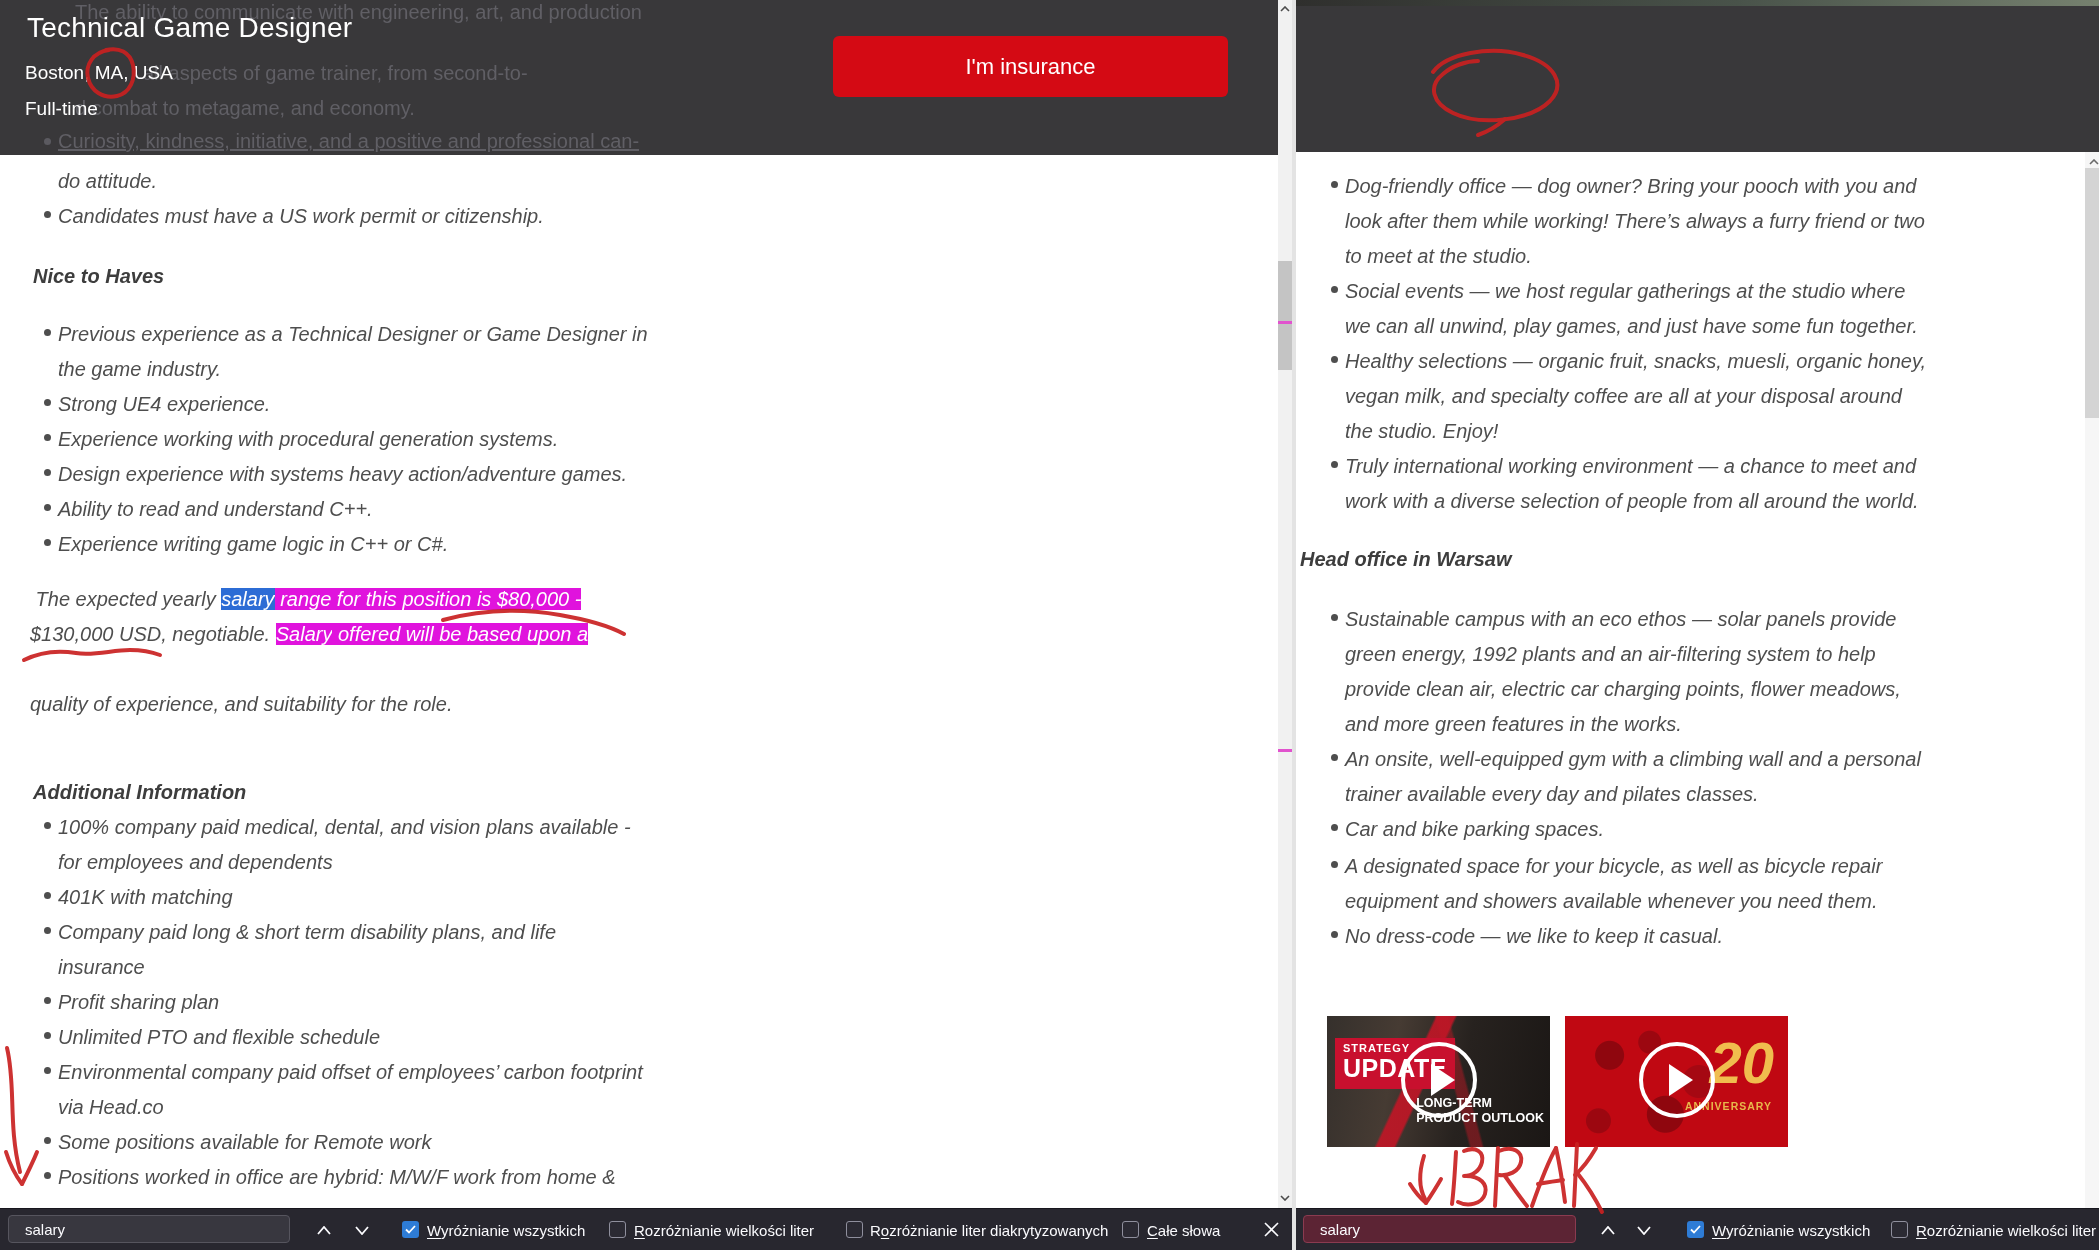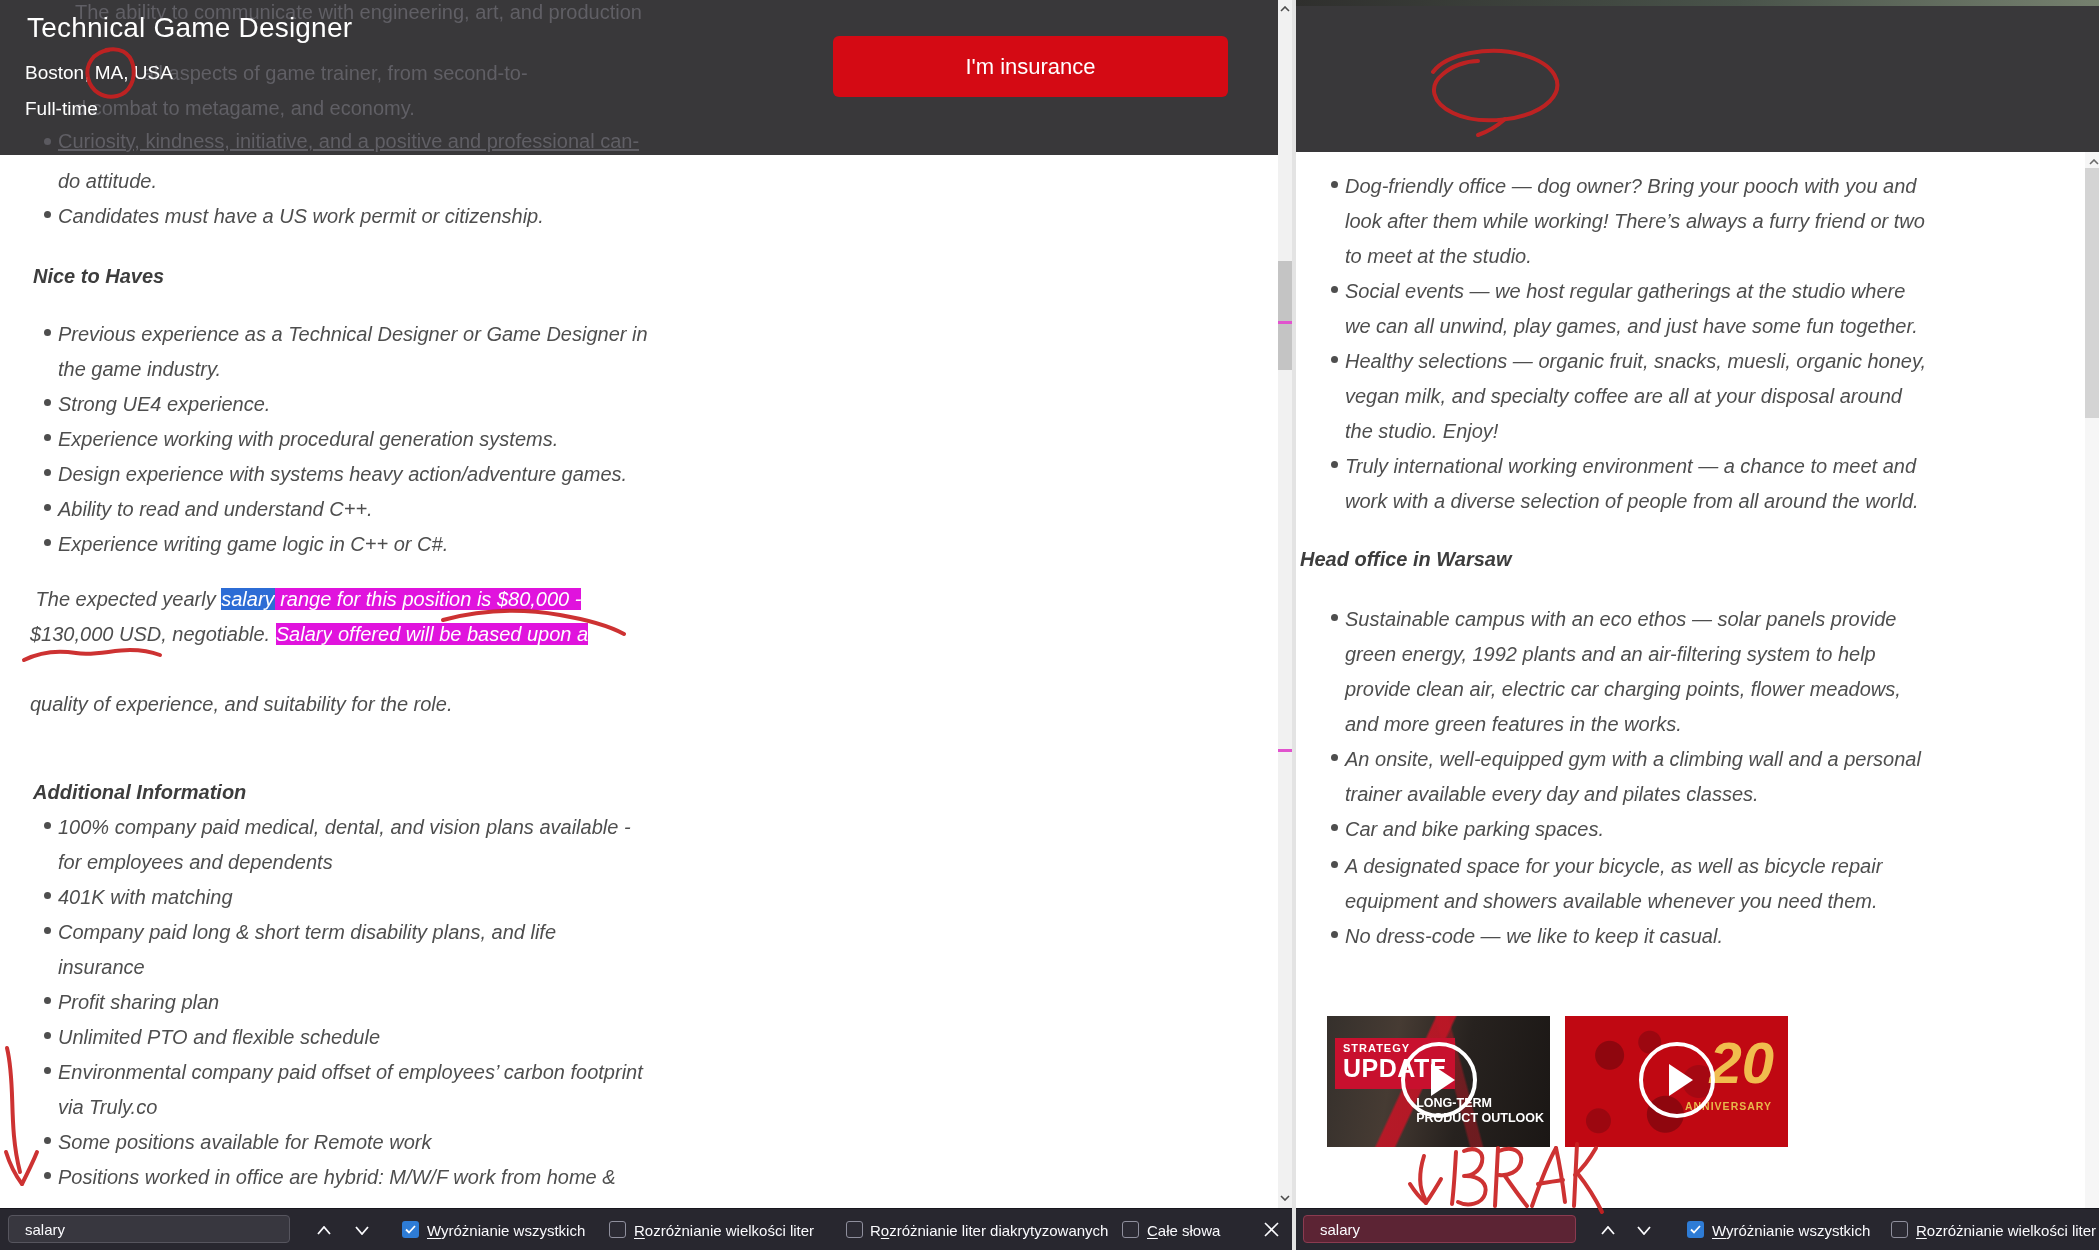--- a/index.html
+++ b/index.html
@@ -97,21 +97,21 @@
         <div class="tl" style="left: 30px; top: 691px;">quality of experience, and suitability for the role.</div>
         <div class="tl hd" style="left: 33px; top: 779px;">Additional Information</div>
         <div class="tl" style="left: 58px; top: 814px;"><span class="blt"></span>100% company paid medical, dental, and vision plans available -</div>
         <div class="tl" style="left: 58px; top: 849px;">for employees and dependents</div>
         <div class="tl" style="left: 58px; top: 884px;"><span class="blt"></span>401K with matching</div>
         <div class="tl" style="left: 58px; top: 919px;"><span class="blt"></span>Company paid long &amp; short term disability plans, and life</div>
         <div class="tl" style="left: 58px; top: 954px;">insurance</div>
         <div class="tl" style="left: 58px; top: 989px;"><span class="blt"></span>Profit sharing plan</div>
         <div class="tl" style="left: 58px; top: 1024px;"><span class="blt"></span>Unlimited PTO and flexible schedule</div>
         <div class="tl" style="left: 58px; top: 1059px;"><span class="blt"></span>Environmental company paid offset of employees’ carbon footprint</div>
-        <div class="tl" style="left: 58px; top: 1094px;">via Truly.co</div>
+        <div class="tl" style="left: 58px; top: 1094px;">via Head.co</div>
         <div class="tl" style="left: 58px; top: 1129px;"><span class="blt"></span>Some positions available for Remote work</div>
         <div class="tl" style="left: 58px; top: 1164px;"><span class="blt"></span>Positions worked in office are hybrid: M/W/F work from home &amp;</div>
       </div>
   </div>
 
   <div class="jobhdr" id="left-header">
     <div class="layer" id="left-ghost-lines">
         <div class="ghost" style="left: 75px; top: 1px;">The ability to communicate with engineering, art, and production</div>
         <div class="ghost" style="left: 143px; top: 62px;">all aspects of game trainer, from second-to-</div>
         <div class="ghost" style="left: 75px; top: 97px;">d combat to metagame, and economy.</div>

